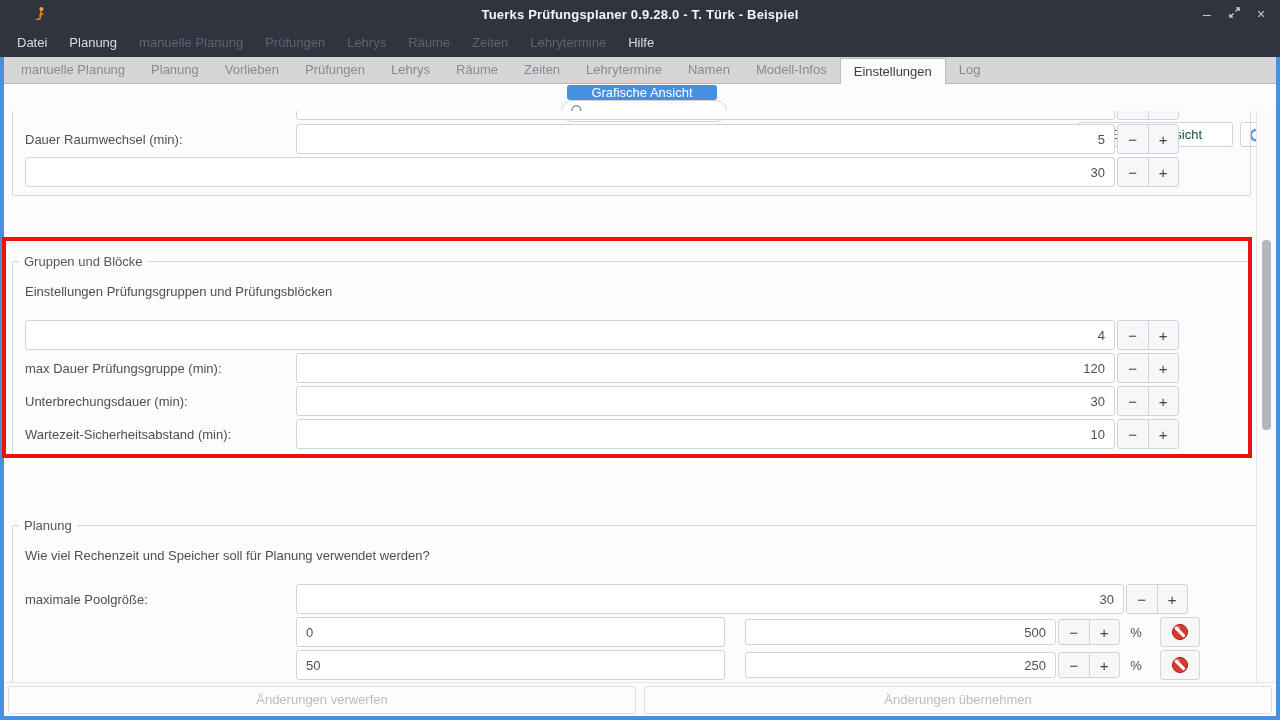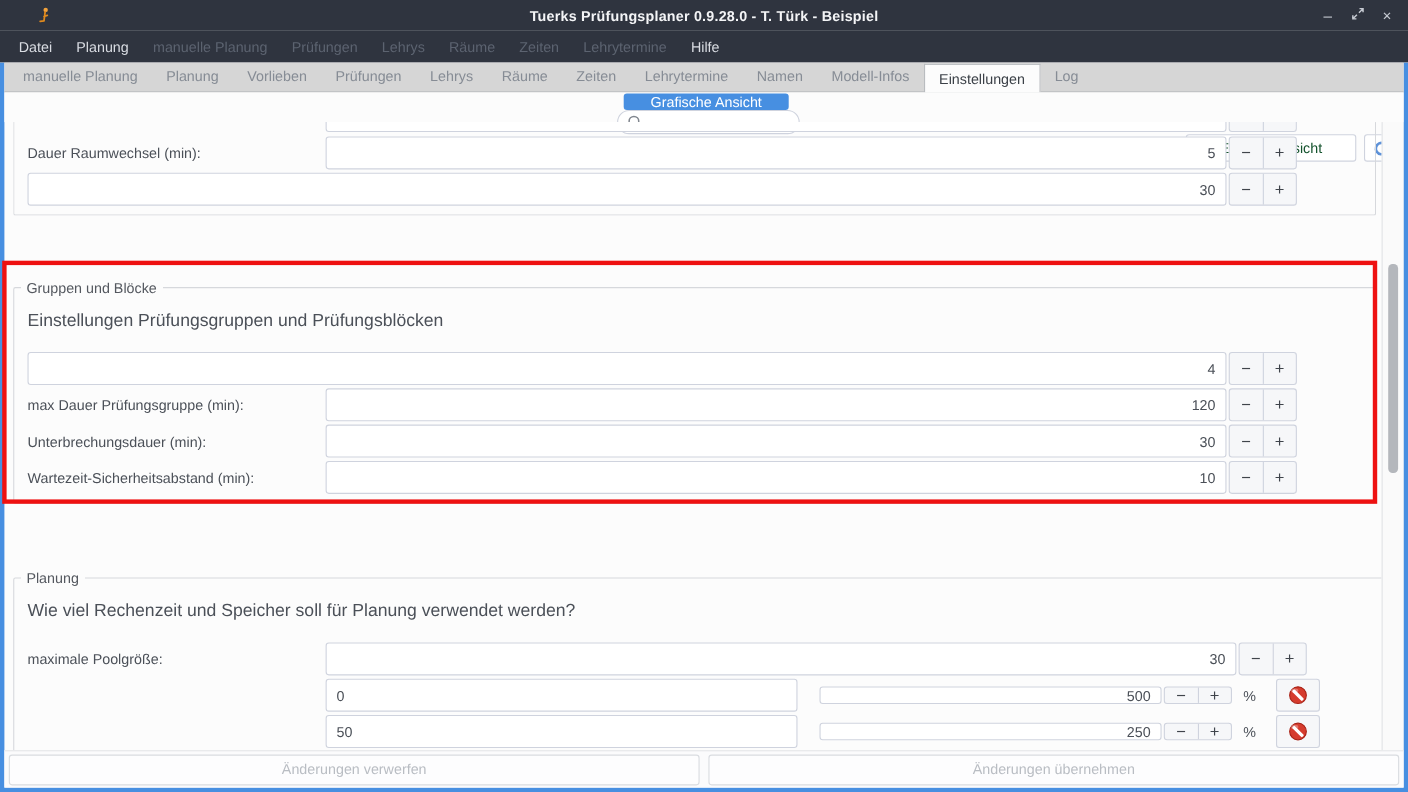--- a/index.html
+++ b/index.html
@@ -50,39 +50,39 @@
   
   .content { flex:1; display:flex; overflow:hidden; }
   .scroll-body { flex:1; overflow:hidden; padding-left:8px; }
   .scroll-rail { width:20px; border-left:1px solid #e2e3e6; background:#fafafa; position:relative; }
   .scroll-thumb { position:absolute; left:5px; top:129px; width:9px; height:190px; border-radius:4px; background:#b4b7bc; }
 
   
   .group { border:1px solid #d6d8dc; border-radius:2px; width:1239px; margin:0; padding:0 14px 5px 0; }
   .group.partial { border-top:none; border-radius:0 0 2px 2px; }
   legend { font-size:13px; color:#54585f; padding:0 5px; margin-left:6px; }
-  .group-desc { font-size:16px; color:#4b5058; margin:14px 12px 19px 12px; line-height:18px; }
+  .group-desc { font-size:13px; color:#4b5058; margin:14px 12px 19px 12px; line-height:18px; }
   .gap58 { height:58px; } .gap60 { height:60px; }
 
   .row, .pair-row { display:flex; align-items:center; height:30px; margin:0 57px 3px 12px; }
   .pair-row { margin-right:45px; }
   .row-label { width:271px; flex-shrink:0; font-size:13px; color:#4b5058; }
   .spinbox { flex:1; display:flex; gap:2px; height:30px; }
   .spin-field { flex:1; border:1px solid #cfd3de; border-radius:3px; background:#fff; display:flex; align-items:center;
     justify-content:flex-end; padding-right:9px; font-size:13px; color:#4b5058; }
   .spin-btns { width:62px; flex-shrink:0; display:flex; border:1px solid #cfd3de; border-radius:3px; background:#f6f7f9; }
   .spin-btn { flex:1; display:flex; align-items:center; justify-content:center; font-size:15px; color:#3f444b; }
   .spin-btn + .spin-btn { border-left:1px solid #cfd3de; }
 
   .clip-row { height:9px; overflow:hidden; margin:0 57px 4px 12px; }
   .clip-row .row { margin:-21px 0 0 0; }
 
   .text-field { width:429px; flex-shrink:0; height:30px; border:1px solid #cfd3de; border-radius:3px; background:#fff;
     display:flex; align-items:center; padding-left:9px; font-size:13px; color:#4b5058; }
-  .pair-spin { width:375px; flex-shrink:0; display:flex; gap:2px; height:16px; margin-left:20px; }
+  .pair-spin { width:375px; flex-shrink:0; display:flex; gap:2px; height:26px; margin-left:20px; }
   .unit { width:24px; text-align:center; font-size:13px; color:#4b5058; margin-left:4px; flex-shrink:0; }
   .stop-btn { width:40px; height:30px; border:1px solid #cfd3de; border-radius:3px; background:#f6f7f9;
     display:flex; align-items:center; justify-content:center; margin-left:12px; flex-shrink:0; }
 
   
   .footer { height:34px; border-top:1px solid #e4e5e8; background:#fbfbfc; display:flex; align-items:center; gap:8px; padding:0 4px; }
   .footer-btn { flex:1; height:28px; border:1px solid #d9dce0; border-radius:3px; background:#fdfdfe;
     color:#b9bdc3; font-size:13px; display:flex; align-items:center; justify-content:center; }
 
   

